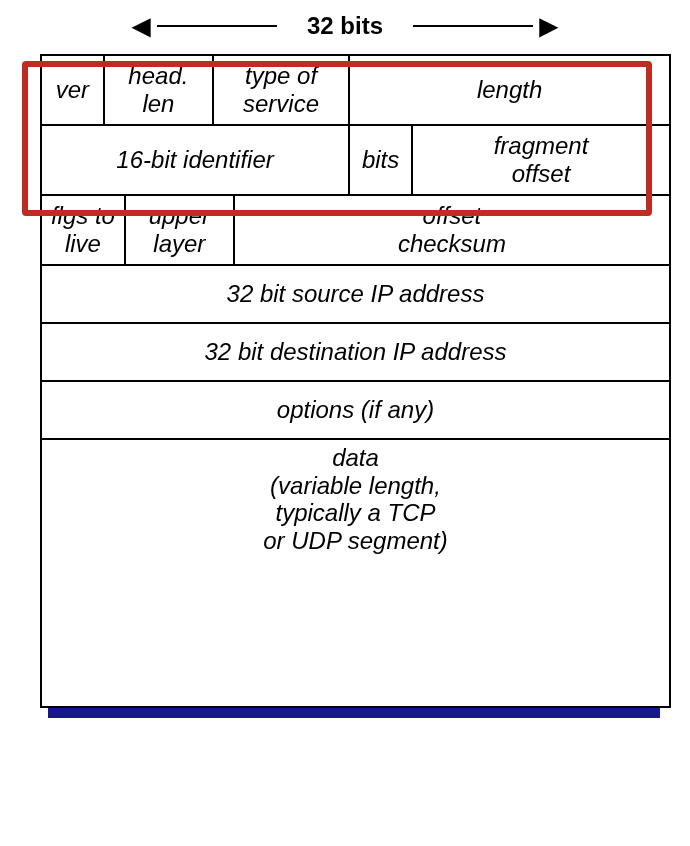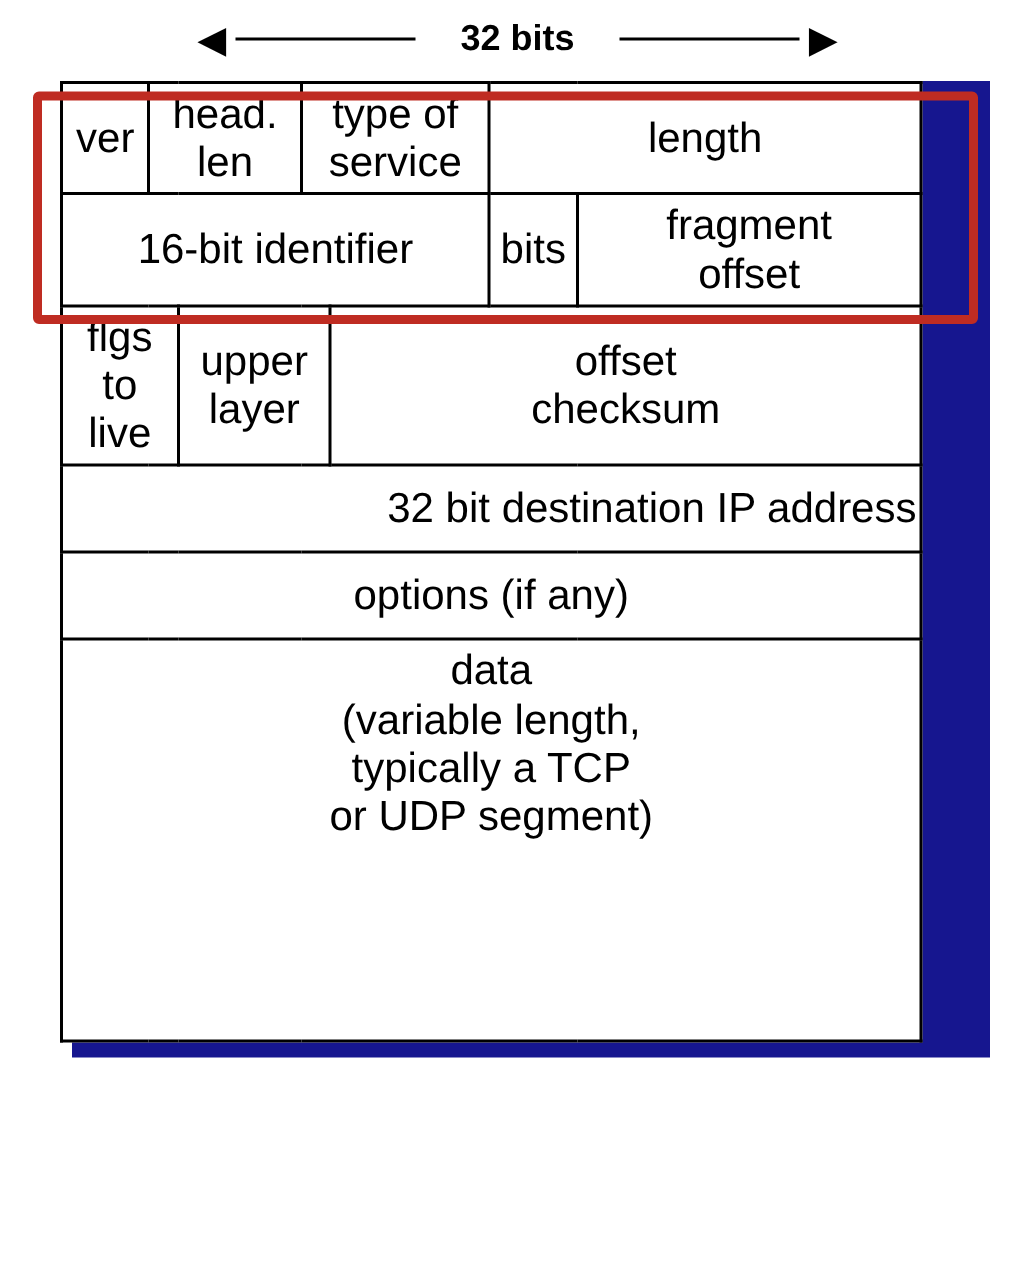--- a/index.html
+++ b/index.html
@@ -51,37 +51,38 @@
       width: 612px;
       height: 778px;
       background: #16168f;
       z-index: 0;
     }
     .diagram-table {
       position: relative;
       z-index: 1;
       background: #fff;
       border-collapse: collapse;
-      width: 575px;
-      font-size: 28px;
+      width: 631px;
+      font-size: 24px;
       margin-top: 12px;
       margin-left: 10px;
+      font-style: italic;
     }
     .diagram-table td {
       border: 2px solid #000;
       text-align: center;
       vertical-align: middle;
       line-height: 1.15;
       padding: 4px 2px;
     }
     .row1 td { height: 70px; }
     .row2 td { height: 70px; }
     .row3 td { height: 70px; }
     .row4 td { height: 58px; }
-    .row5 td { height: 58px; text-align: right; }
+    .row5 td { height: 58px; }
     .row6 td { height: 58px; }
     .row7 td { height: 268px; vertical-align: top; }
     .highlight-box {
       position: absolute;
       border: 6px solid #bf2c22;
       border-radius: 4px;
       z-index: 2;
       pointer-events: none;
       top: 7px;
       left: -8px;
@@ -135,20 +136,23 @@
 offset</span></td>
       </tr>
       <tr class="row3">
         <td colspan="2"><span style="white-space:pre-line">flgs to
 live</span></td>
         <td colspan="2"><span style="white-space:pre-line">upper
 layer</span></td>
         <td colspan="3"><span style="white-space:pre-line">offset
 checksum</span></td>
       </tr>
+      <tr class="row4">
+        <td colspan="7"><span>32 bit source IP address</span></td>
+      </tr>
       <tr class="row5">
         <td colspan="7"><span>32 bit destination IP address</span></td>
       </tr>
       <tr class="row6">
         <td colspan="7"><span>options (if any)</span></td>
       </tr>
       <tr class="row7">
         <td colspan="7"><span style="white-space:pre-line">data
 (variable length,
 typically a TCP

